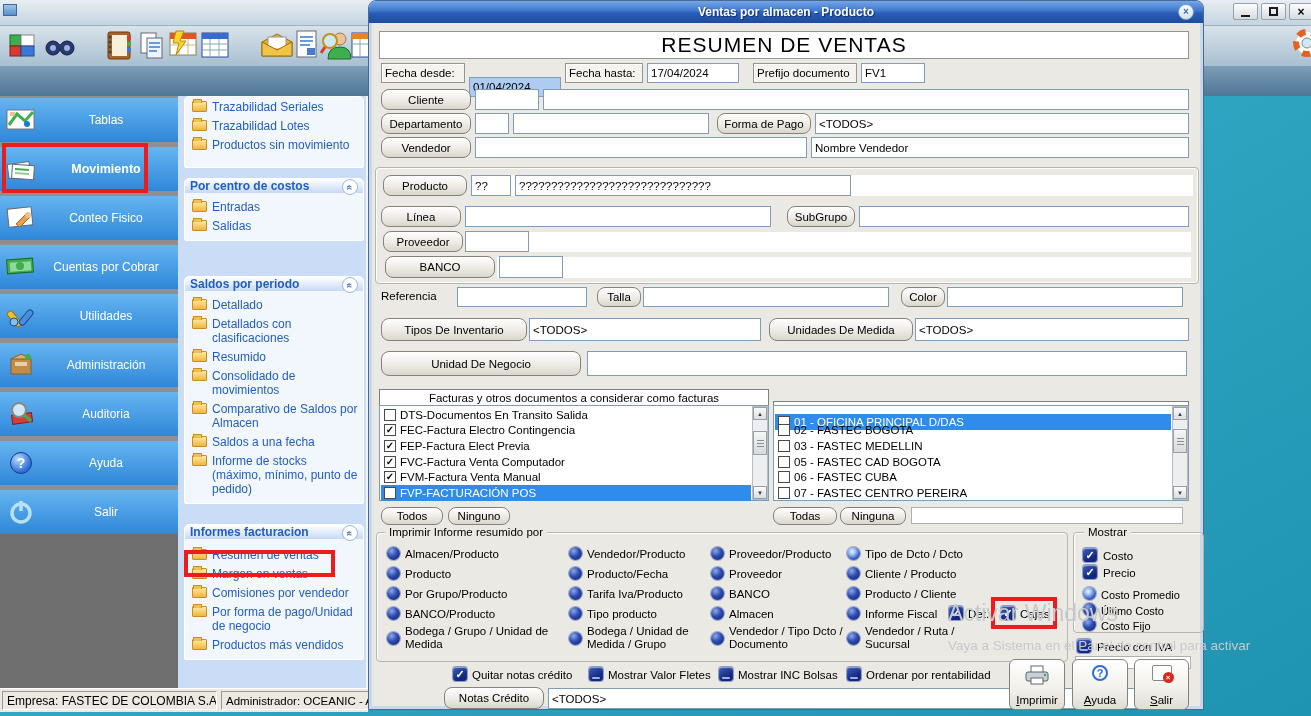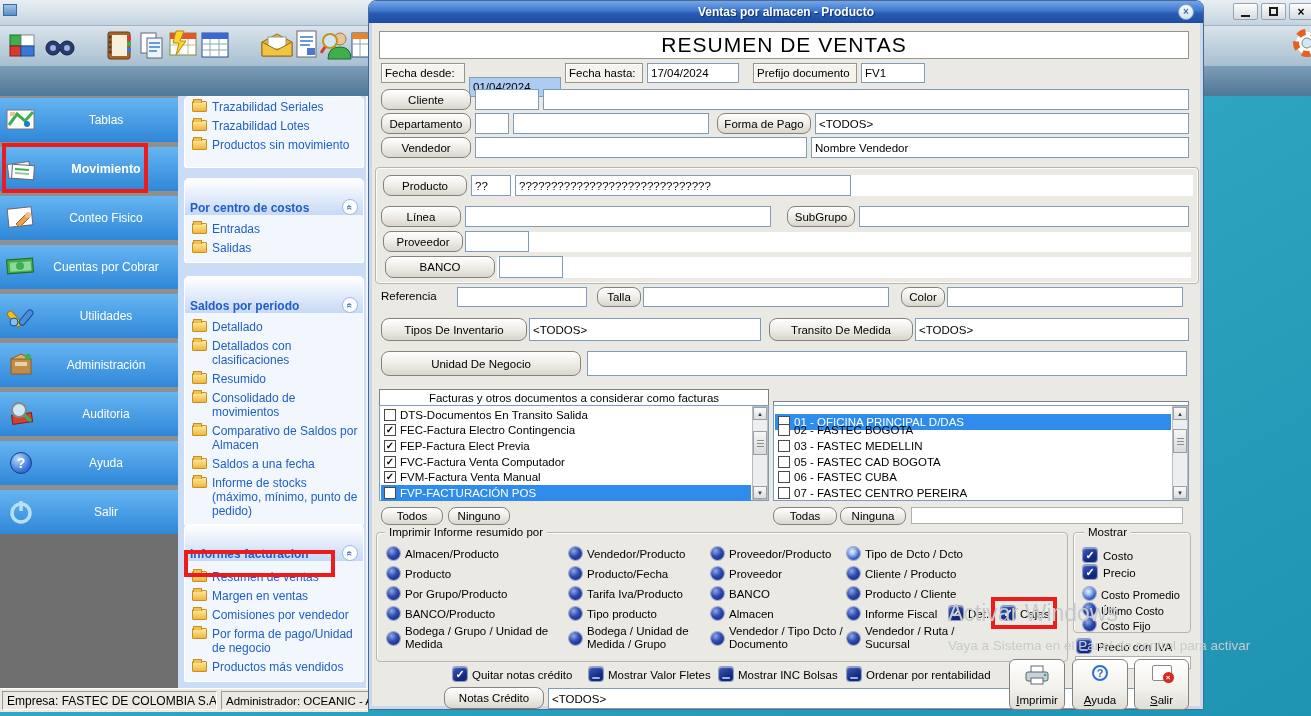--- a/index.html
+++ b/index.html
@@ -33,21 +33,21 @@
 .sbar{position:absolute;width:16px;background:#eceef0;border:1px solid #b9bcc0}
 .sarr{position:absolute;left:0;width:14px;height:13px;background:linear-gradient(#fafafa,#dcdee0);border:1px solid #9aa0a6;display:flex;align-items:center;justify-content:center;font-size:6px;color:#3a3a3a}
 .sthumb{position:absolute;left:0;width:14px;height:24px;background:linear-gradient(#f6f6f6,#d8dadc);border:1px solid #9aa0a6;display:flex;align-items:center;justify-content:center}
 .sthumb::after{content:"";width:7px;height:7px;background:repeating-linear-gradient(#8a8f94 0 1px,transparent 1px 3px)}
 
 .side-item{position:absolute;left:0;width:178px;height:44px;background:linear-gradient(#66b5f2,#2f87d8);display:flex;align-items:center;color:#fff;font-size:12px;cursor:pointer}
 .side-item .ic{width:42px;display:flex;justify-content:center;align-items:center}
 .side-item .lb{flex:1;text-align:center;padding-right:8px}
 
 .navgrp{position:absolute;left:184px;width:180px;background:#f2f7fe;border:1px solid #fff;border-radius:5px 5px 2px 2px}
-.navhead{height:36px;background:linear-gradient(#ffffff,#c6d9f5);color:#215dc6;font-weight:bold;font-size:12px;display:flex;align-items:flex-end;padding:0 5px;border-radius:4px 4px 0 0}
+.navhead{height:14px;background:linear-gradient(#ffffff,#c6d9f5);color:#215dc6;font-weight:bold;font-size:12px;display:flex;align-items:flex-start;padding:0 5px;border-radius:4px 4px 0 0}
 .chev{margin-left:auto;width:16px;height:16px;border-radius:50%;background:#fff;border:1px solid #98b8e8;color:#3a6cc8;display:flex;align-items:center;justify-content:center;font-size:10px;font-weight:bold}
 .chev span{display:block;transform:rotate(90deg)}
 .navitem{display:flex;gap:5px;padding:3px 4px 2px 7px;color:#215dc6;font-size:12px;line-height:14px;align-items:flex-start;cursor:pointer}
 .folder{width:15px;height:11px;flex:0 0 15px;margin-top:1px;background:linear-gradient(#ffe9a2,#f0b63c);border:1px solid #c88f1e;border-radius:1px;position:relative}
 .folder::before{content:"";position:absolute;top:-3px;left:0;width:7px;height:3px;background:#f0c050;border:1px solid #c88f1e;border-bottom:none;border-radius:1px 1px 0 0}
 .redbox{position:absolute;border:4px solid #ec1c1c;z-index:30;pointer-events:none}
 
 #dialog{left:368px;top:0;width:836px;height:710px;z-index:10;border:1px solid #4a6a94;border-radius:8px 8px 0 0;background:#ebe9e3;box-shadow:inset 0 0 0 3px #c9d9ea}
 #dtitle{position:absolute;left:0;top:0;right:0;height:22px;border-radius:7px 7px 0 0;background:linear-gradient(#73a5e8 0%,#3e77cc 45%,#2a5cb8 55%,#1e4c9e 100%);color:#fff;font-weight:bold;font-size:12px;display:flex;align-items:center;justify-content:center;text-shadow:1px 1px 1px #10306c}
 .dclose{position:absolute;right:9px;top:3px;width:16px;height:16px;border-radius:50%;background:linear-gradient(#fafcfe,#d4e2f0);border:1px solid #86a4c8;color:#3e6cb0;font-weight:bold;font-size:10px;display:flex;align-items:center;justify-content:center;line-height:1}
@@ -409,21 +409,21 @@
 
     <div class="ab" style="left:12px;top:289px;font-size:11.5px">Referencia</div>
     <div class="ab inp" style="left:88px;top:286px;width:130px;height:20px"></div>
     <div class="ab btn" style="left:228px;top:286px;width:44px;height:20px">Talla</div>
     <div class="ab inp" style="left:274px;top:286px;width:246px;height:20px"></div>
     <div class="ab btn" style="left:532px;top:286px;width:44px;height:20px">Color</div>
     <div class="ab inp" style="left:578px;top:286px;width:236px;height:20px"></div>
 
     <div class="ab btn" style="left:12px;top:317px;width:146px;height:23px">Tipos De Inventario</div>
     <div class="ab inp" style="left:160px;top:317px;width:232px;height:23px">&lt;TODOS&gt;</div>
-    <div class="ab btn" style="left:400px;top:317px;width:144px;height:23px">Transito De Medida</div>
+    <div class="ab btn" style="left:400px;top:317px;width:144px;height:23px">Unidades De Medida</div>
     <div class="ab inp" style="left:546px;top:317px;width:274px;height:23px">&lt;TODOS&gt;</div>
 
     <div class="ab btn" style="left:12px;top:350px;width:200px;height:25px">Unidad De Negocio</div>
     <div class="ab inp" style="left:218px;top:350px;width:600px;height:25px"></div>
 
     <div class="ab lhead" style="left:10px;top:388px;width:390px;height:17px">Facturas y otros documentos a considerar como facturas</div>
     <div class="ab lbody" style="left:10px;top:404px;width:390px;height:96px">
       <div class="lrow" style="top:1px;width:370px">
           <span class="wcb off"></span>
           <span>DTS-Documentos En Transito Salida</span>
@@ -562,21 +562,21 @@
     <div class="ab ncb" style="left:580px;top:605px">
         <span>✓</span>
       </div>
     <div class="ab optlab" style="left:599px;top:607px;width:24px;overflow:hidden">Det.</div>
     <div class="ab ncb" style="left:632px;top:605px">
         <span>✓</span>
       </div>
     <div class="ab optlab" style="left:651px;top:607px">Cajas</div>
     <div class="redbox" style="left:622px;top:596px;width:66px;height:32px"></div>
 
-    <div class="ab fs" style="left:704px;top:531px;width:118px;height:101px">
+    <div class="ab fs" style="left:704px;top:531px;width:131px;height:101px">
       <span class="lg" style="left:10px">Mostrar</span>
     </div>
     <div class="ab ncb" style="left:714px;top:547px">
         <span>✓</span>
       </div>
     <div class="ab optlab" style="left:734px;top:549px">Costo</div>
     <div class="ab ncb" style="left:714px;top:564px">
         <span>✓</span>
       </div>
     <div class="ab optlab" style="left:734px;top:566px">Precio</div>

